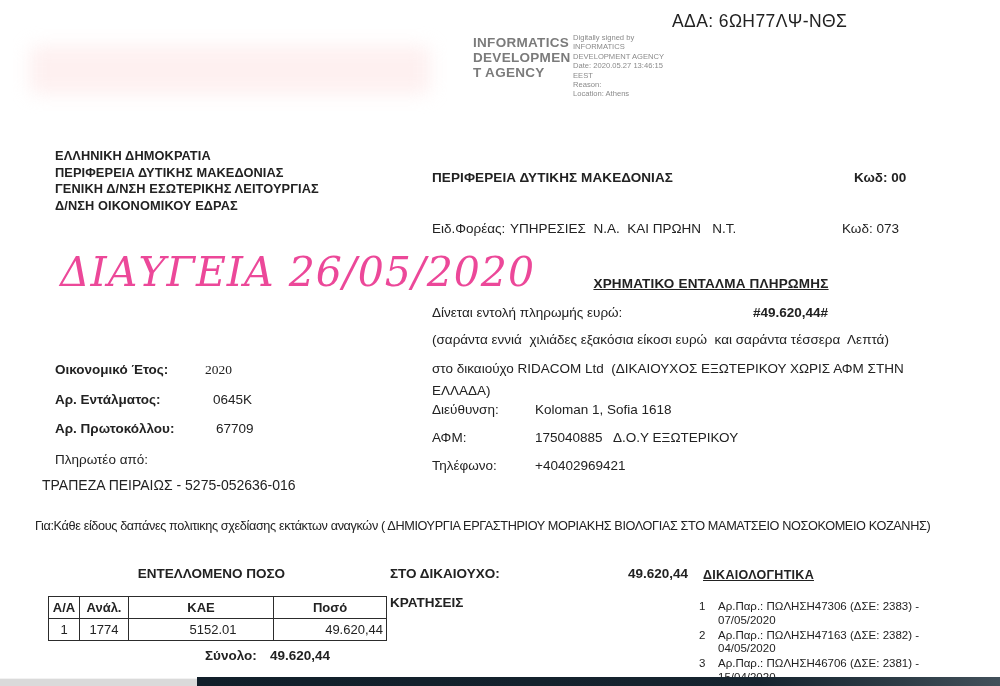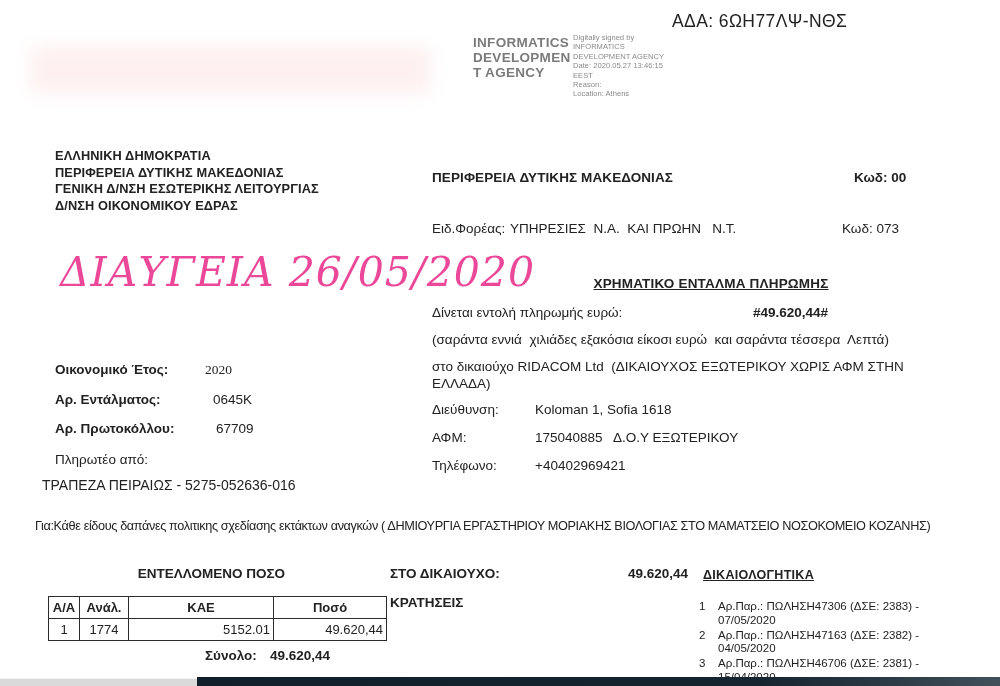--- a/index.html
+++ b/index.html
@@ -70,21 +70,21 @@
   <div class="abs fs135 pre" style="left:510px;top:221px;">ΥΠΗΡΕΣΙΕΣ  Ν.Α.  ΚΑΙ ΠΡΩΗΝ   Ν.Τ.</div>
   <div class="abs fs135" style="left:842px;top:221px;">Κωδ: 073</div>
 
   <div class="abs stamp" style="left:60px;top:248px;color:#ec4899;">ΔΙΑΥΓΕΙΑ 26/05/2020</div>
 
   <div class="abs b u" style="left:565px;top:276px;width:292px;text-align:center;font-size:13.5px;letter-spacing:0.2px;">ΧΡΗΜΑΤΙΚΟ ΕΝΤΑΛΜΑ ΠΛΗΡΩΜΗΣ</div>
 
   <div class="abs fs135" style="left:432px;top:305px;">Δίνεται εντολή πληρωμής ευρώ:</div>
   <div class="abs b fs135" style="left:753px;top:305px;">#49.620,44#</div>
   <div class="abs fs135 pre" style="left:432px;top:332px;text-align:center;">(σαράντα εννιά  χιλιάδες εξακόσια είκοσι ευρώ  και σαράντα τέσσερα  Λεπτά)</div>
-  <div class="abs fs135 pre" style="left:432px;top:358px;width:500px;line-height:17px;">στο δικαιούχο RIDACOM Ltd  (ΔΙΚΑΙΟΥΧΟΣ ΕΞΩΤΕΡΙΚΟΥ ΧΩΡΙΣ ΑΦΜ ΣΤΗΝ ΕΛΛΑΔΑ)</div>
+  <div class="abs fs135 pre" style="left:432px;top:358px;width:500px;line-height:22px;">στο δικαιούχο RIDACOM Ltd  (ΔΙΚΑΙΟΥΧΟΣ ΕΞΩΤΕΡΙΚΟΥ ΧΩΡΙΣ ΑΦΜ ΣΤΗΝ ΕΛΛΑΔΑ)</div>
 
   <div class="abs b fs135" style="left:55px;top:362px;">Οικονομικό Έτος:</div>
   <div class="abs fs135" style="left:205px;top:362px;font-family:Liberation Serif, serif;">2020</div>
   <div class="abs b fs135" style="left:55px;top:392px;">Αρ. Εντάλματος:</div>
   <div class="abs fs135" style="left:213px;top:392px;">0645K</div>
   <div class="abs b fs135" style="left:55px;top:421px;">Αρ. Πρωτοκόλλου:</div>
   <div class="abs fs135" style="left:216px;top:421px;">67709</div>
   <div class="abs fs135" style="left:55px;top:452px;">Πληρωτέο από:</div>
   <div class="abs" style="left:42px;top:477px;font-size:14px;">ΤΡΑΠΕΖΑ ΠΕΙΡΑΙΩΣ - 5275-052636-016</div>
 
@@ -108,21 +108,21 @@
     <tbody>
         <tr>
       <th style="width:24px;">Α/Α</th>
       <th style="width:42px;">Ανάλ.</th>
       <th style="width:138px;">ΚΑΕ</th>
       <th style="width:106px;">Ποσό</th>
     </tr>
     <tr>
       <td style="text-align:center;">1</td>
       <td style="text-align:center;">1774</td>
-      <td style="text-align:right;padding-left:27px;">5152.01</td>
+      <td style="text-align:center;padding-left:27px;">5152.01</td>
       <td style="text-align:right;">49.620,44</td>
     </tr>
   </tbody>
     </table>
 
   <div class="abs b fs135" style="left:205px;top:648px;">Σύνολο:</div>
   <div class="abs b fs135" style="left:238px;top:648px;width:92px;text-align:right;">49.620,44</div>
 
   <div class="abs" style="left:699px;top:600px;">
     <div class="doc-item">

